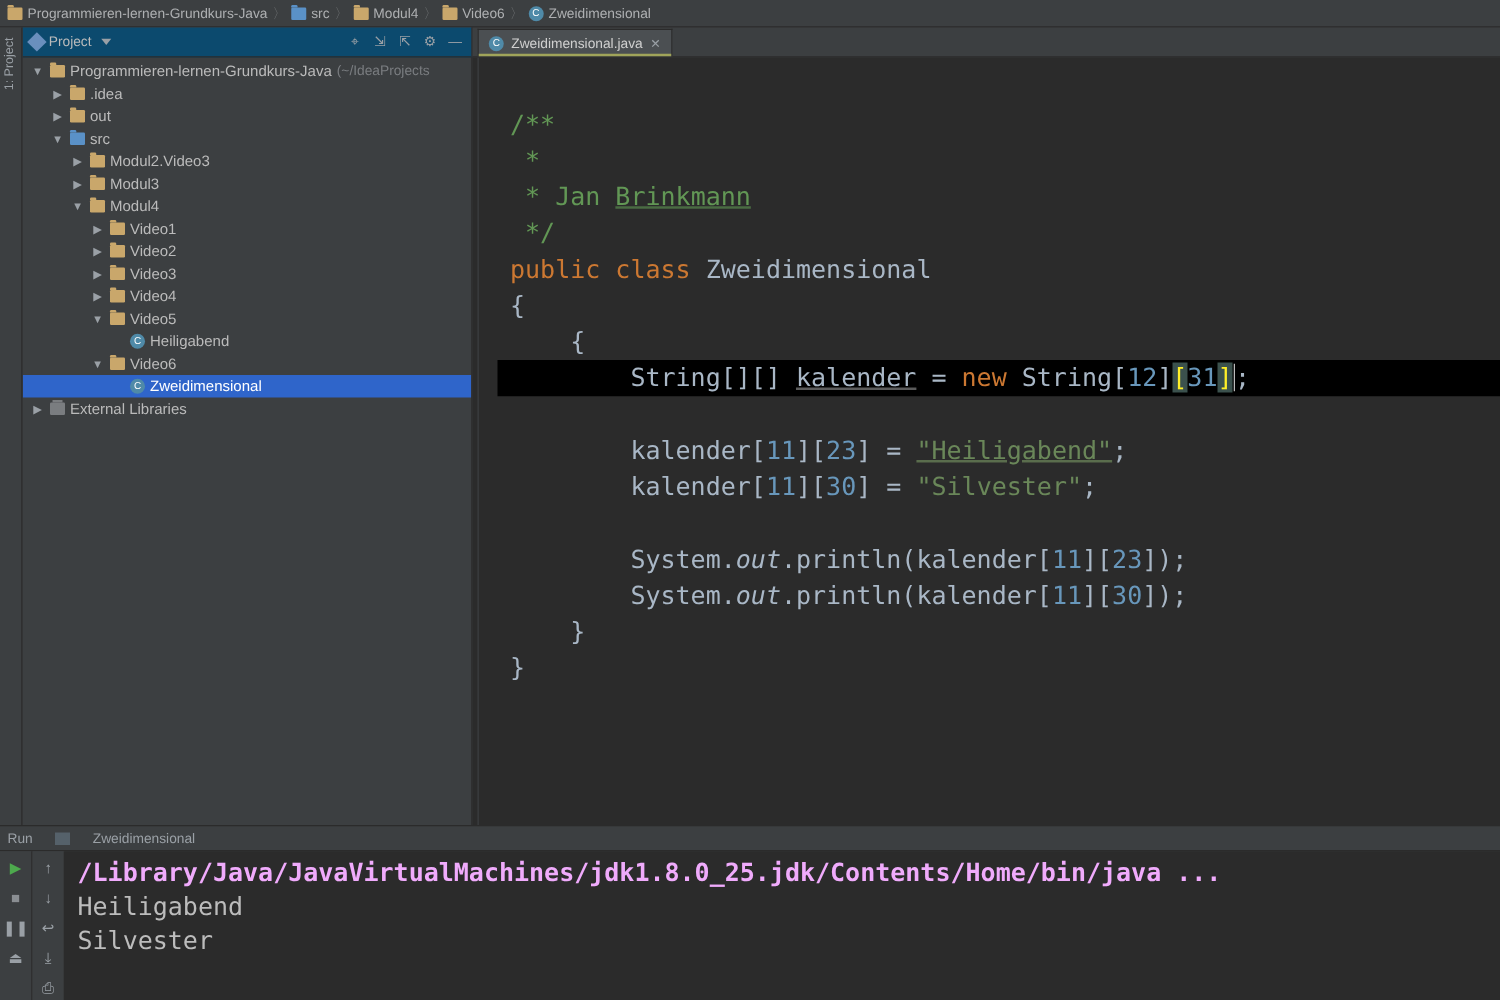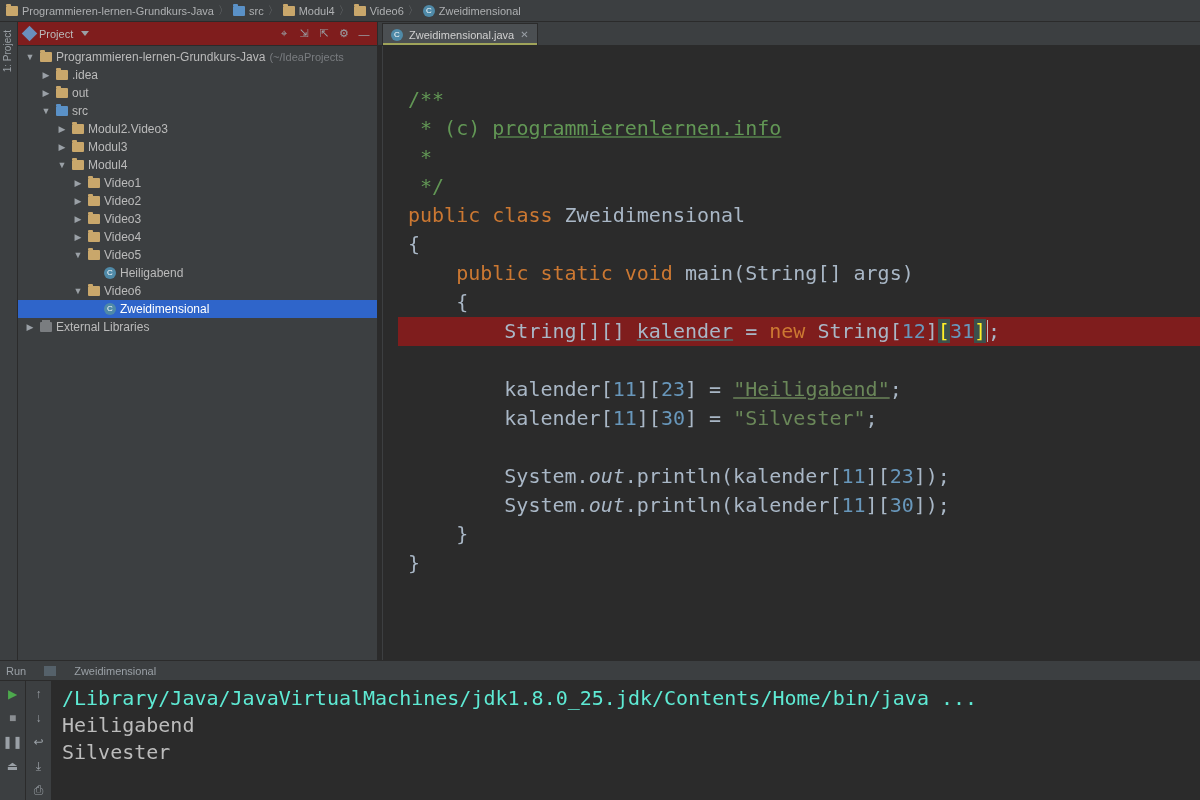--- a/index.html
+++ b/index.html
@@ -37,21 +37,21 @@
   
   .main { flex: 1 1 auto; display: flex; min-height: 0; }
   .left-gutter { width: 18px; background: #3c3f41; border-right: 1px solid #2b2b2b; position: relative; }
   .left-gutter .vertical-label { writing-mode: vertical-rl; transform: rotate(180deg); font-size: 10px; color: #9aa0a6; position: absolute; top: 8px; left: 2px; }
 
   
   .project-panel { width: 360px; background: #3c3f41; border-right: 1px solid #2b2b2b; display: flex; flex-direction: column; }
   .project-header {
     height: 24px; display: flex; align-items: center; padding: 0 6px;
     border-bottom: 1px solid #2b2b2b; font-size: 11px; gap: 6px;
-    background: #7f1d1d;
+    background: #0c4a6e;
   }
   .project-header .title { flex: 0 0 auto; display:flex; align-items:center; gap:4px; }
   .project-header .cube { width:11px; height:11px; background:#6a8fbd; display:inline-block; transform: rotate(45deg); }
   .project-header .spacer { flex: 1; }
   .project-header .hdr-icon { width:14px; height:14px; display:inline-flex; align-items:center; justify-content:center; color:#9aa0a6; font-size:11px; cursor:pointer; }
   .caret-down { display:inline-block; width:0; height:0; border-left:4px solid transparent; border-right:4px solid transparent; border-top:5px solid #9aa0a6; margin-left:4px; }
 
   .tree { flex:1; overflow:auto; padding: 2px 0 6px 0; font-size: 12px; }
   .tree-row { display:flex; align-items:center; height:18px; padding-right:6px; white-space:nowrap; cursor: default; }
   .tree-row.selected { background: #2f65ca; color: #ffffff; }
@@ -74,21 +74,21 @@
   .tab.active { background:#4b4f52; }
   .tab .close { color:#9aa0a6; font-size:10px; cursor:pointer; }
   .tab .pin-underline { position:absolute; bottom:0; left:0; right:0; height:2px; background:#a0a45a; }
   .code-area {
     flex:1; overflow:auto; padding: 10px 0 10px 20px;
     font-family: "Menlo","Consolas",monospace; font-size: 20px; line-height: 29px;
     color: #a9b7c6; position: relative;
   }
   .gutter-line { position:absolute; left:4px; top:0; bottom:0; width:1px; background:#3d3f41; }
   .code-line { white-space: pre; padding-left: 10px; }
-  .code-line.hl { background: #7f1d1d; }
+  .code-line.hl { background: #000000; }
   .c-comment { color: #808080; }
   .c-doc { color: #629755; }
   .c-doc-u { color: #629755; text-decoration: underline; text-decoration-color: #4a6b43; }
   .c-kw { color: #cc7832; }
   .c-str { color: #6a8759; }
   .c-str-u { color: #6a8759; text-decoration: underline; text-decoration-color:#5a6d4d; }
   .c-ital2 { font-style: italic; color:#a9b7c6; }
   .c-num { color: #6897bb; }
   .c-br-hl { background:#3b514d; color:#ffef28; }
   .c-u { text-decoration: underline; text-decoration-color:#5b5b5b; }
@@ -102,21 +102,21 @@
   .run-toolbar { width:26px; background:#3c3f41; border-right:1px solid #2b2b2b; display:flex; flex-direction:column; align-items:center; padding-top:4px; gap:6px; }
   .run-toolbar2 { width:26px; background:#3c3f41; border-right:1px solid #2b2b2b; display:flex; flex-direction:column; align-items:center; padding-top:4px; gap:6px; }
   .tbtn { width:18px; height:18px; display:flex; align-items:center; justify-content:center; font-size:12px; color:#9aa0a6; cursor:pointer; border-radius:2px; }
   .tbtn.play { color:#4da94d; }
   .tbtn.stop { color:#8a8e92; }
   .run-console {
     flex:1; background:#2b2b2b; color:#bcbcbc;
     font-family:"Menlo","Consolas",monospace; font-size:20px; line-height:27px;
     padding: 4px 10px; white-space: pre; overflow:hidden;
   }
-  .run-console .cmd { color:#5eead4; }
+  .run-console .cmd { color:#f0abfc;font-weight:bold; }
 </style>
 </head>
 <body>
 
 <div class="breadcrumb" id="breadcrumb">
     <span class="crumb">
       <span class="folder-icon"></span>
       <span>Programmieren-lernen-Grundkurs-Java</span>
     </span>
     <span class="sep">〉</span>
@@ -267,26 +267,25 @@
         <span class="class-icon">C</span>
         <span>Zweidimensional.java</span>
         <span class="close">✕</span>
         <span class="pin-underline"></span>
       </div>
     </div>
     <div class="code-area" id="code">
       <div class="gutter-line"></div>
     <div class="code-line">&nbsp;</div>
         <div class="code-line"><span class="c-doc">/**</span></div>
-        <div class="code-line"><span class="c-doc"> * (c) </span><span class="c-doc-u">programmierenlernen.info</span></div>
         <div class="code-line"><span class="c-doc"> *</span></div>
+        <div class="code-line"><span class="c-doc"> * Jan </span><span class="c-doc-u">Brinkmann</span></div>
         <div class="code-line"><span class="c-doc"> */</span></div>
         <div class="code-line"><span class="c-kw">public </span><span class="c-kw">class </span><span>Zweidimensional</span></div>
         <div class="code-line"><span>{</span></div>
-        <div class="code-line"><span>    </span><span class="c-kw">public static void </span><span>main</span><span>(String[] args)</span></div>
         <div class="code-line"><span>    {</span></div>
         <div class="code-line hl"><span>        </span><span>String[][] </span><span class="c-u">kalender</span><span> = </span><span class="c-kw">new</span><span> String</span><span>[</span><span class="c-num">12</span><span>]</span><span class="c-br-hl">[</span><span class="c-num">31</span><span class="c-br-hl">]</span><span class="cursor-beam"></span><span>;</span></div>
         <div class="code-line">&nbsp;</div>
         <div class="code-line"><span>        </span><span>kalender[</span><span class="c-num">11</span><span>][</span><span class="c-num">23</span><span>] = </span><span class="c-str-u">"Heiligabend"</span><span>;</span></div>
         <div class="code-line"><span>        </span><span>kalender[</span><span class="c-num">11</span><span>][</span><span class="c-num">30</span><span>] = </span><span class="c-str">"Silvester"</span><span>;</span></div>
         <div class="code-line">&nbsp;</div>
         <div class="code-line"><span>        </span><span>System.</span><span class="c-ital2">out</span><span>.println(kalender[</span><span class="c-num">11</span><span>][</span><span class="c-num">23</span><span>]);</span></div>
         <div class="code-line"><span>        </span><span>System.</span><span class="c-ital2">out</span><span>.println(kalender[</span><span class="c-num">11</span><span>][</span><span class="c-num">30</span><span>]);</span></div>
         <div class="code-line"><span>    }</span></div>
         <div class="code-line"><span>}</span></div>

